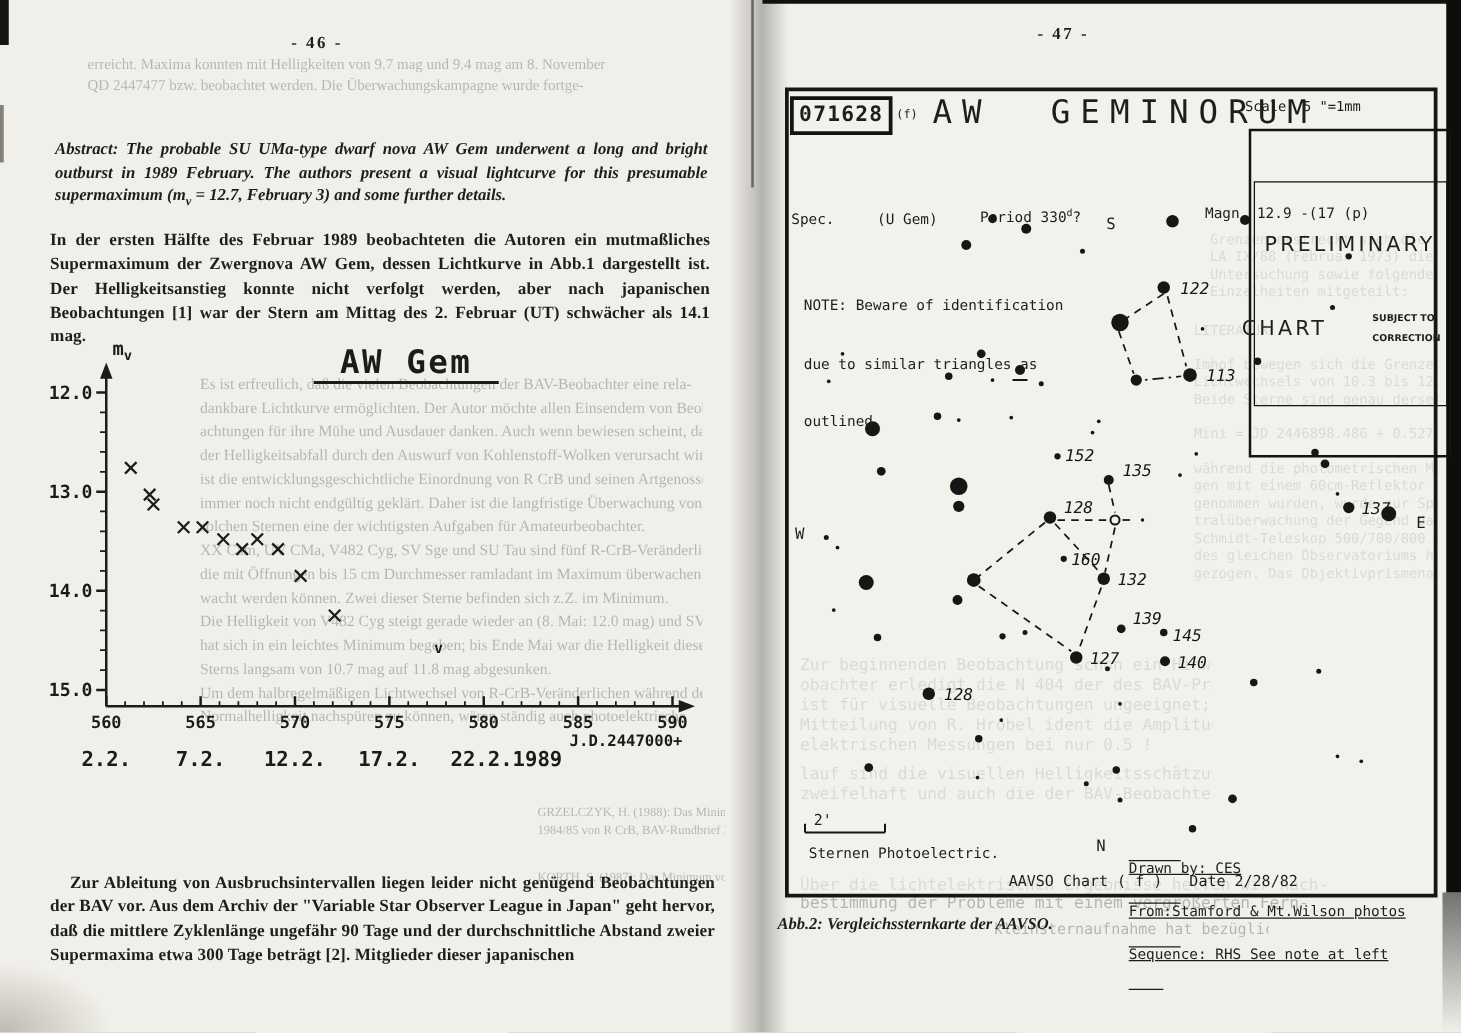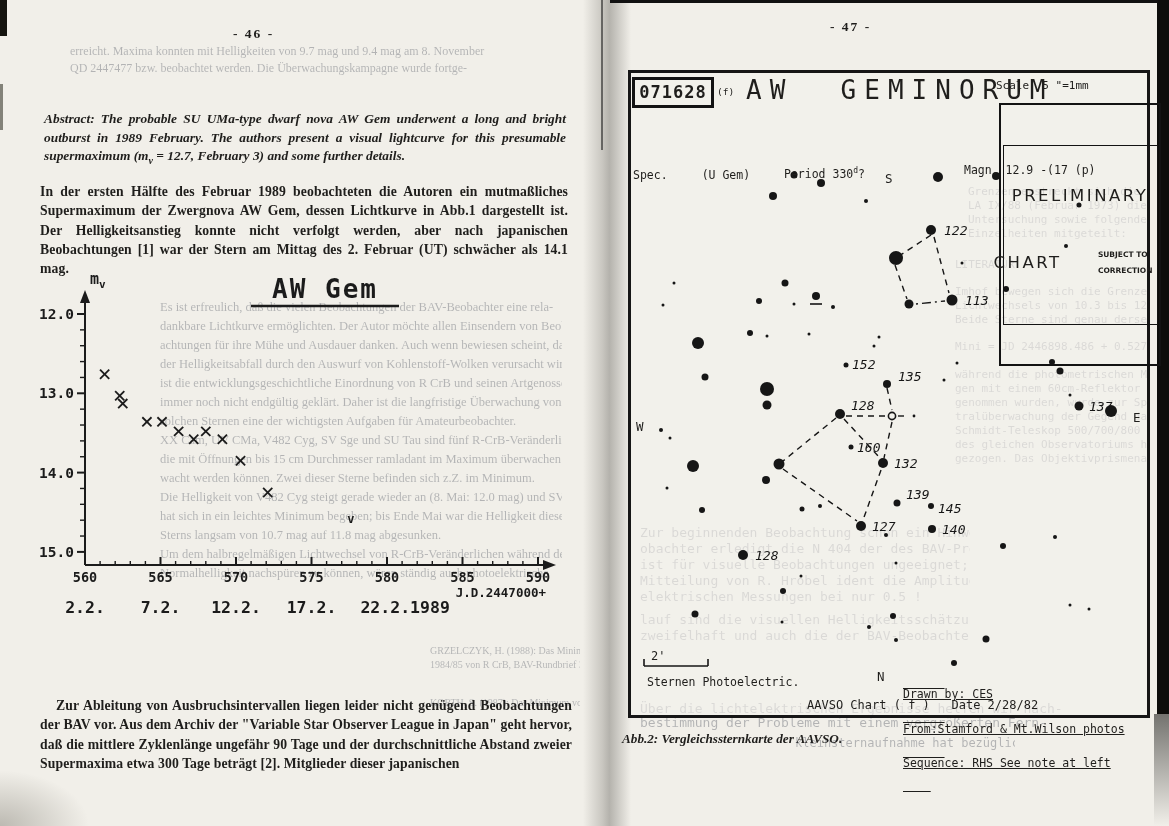--- a/index.html
+++ b/index.html
@@ -349,20 +349,25 @@
           </span>
         </div>
       </div>
     </div>
 
 
     <div class="sc-abs specrow" style="left:2px;top:95px;"><span>Spec.</span><span style="margin-left:34px;">(U Gem)</span></div>
     <div class="sc-abs specrow" style="left:153px;top:93px;"><span>Period 330</span><sup style="font-size:8px">d</sup><span>?</span></div>
     <div class="sc-abs specrow" style="left:333px;top:90px;">Magn. 12.9 -(17 (p)</div>
 
+    <div class="sc-abs note">
+      <div>NOTE: Beware of identification</div>
+      <div>due to similar triangles as</div>
+      <div>outlined.</div>
+    </div>
 
     <div class="sc-abs cardinal" style="left:254px;top:98px;">S</div>
     <div class="sc-abs cardinal" style="left:5px;top:346px;">W</div>
     <div class="sc-abs cardinal" style="left:502px;top:337px;">E</div>
     <div class="sc-abs cardinal" style="left:246px;top:596px;">N</div>
 
     <div class="sc-abs scalebar-label">2'</div>
 
     <div class="sc-abs sc-footer" style="left:16px;top:604px;">Sternen Photoelectric.</div>
     <div class="sc-abs sc-footer" style="left:272px;top:593px;text-decoration:underline;">

